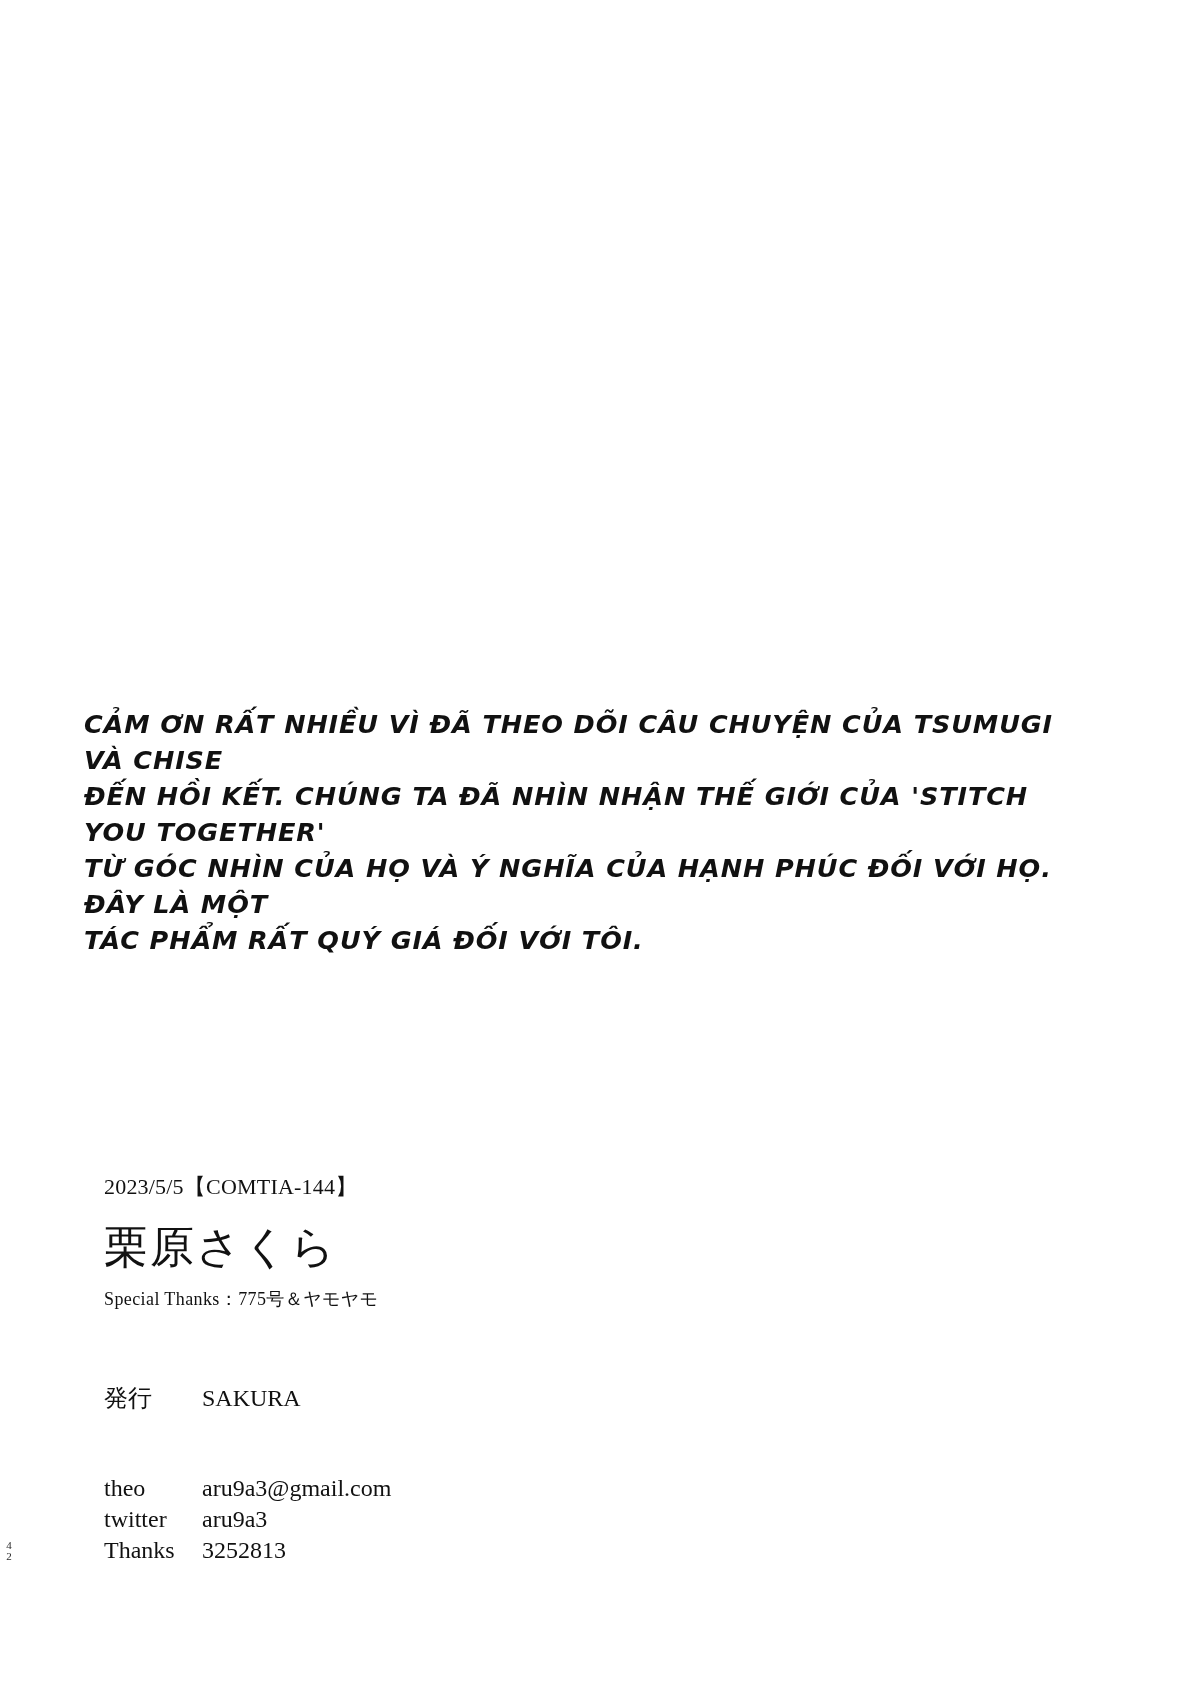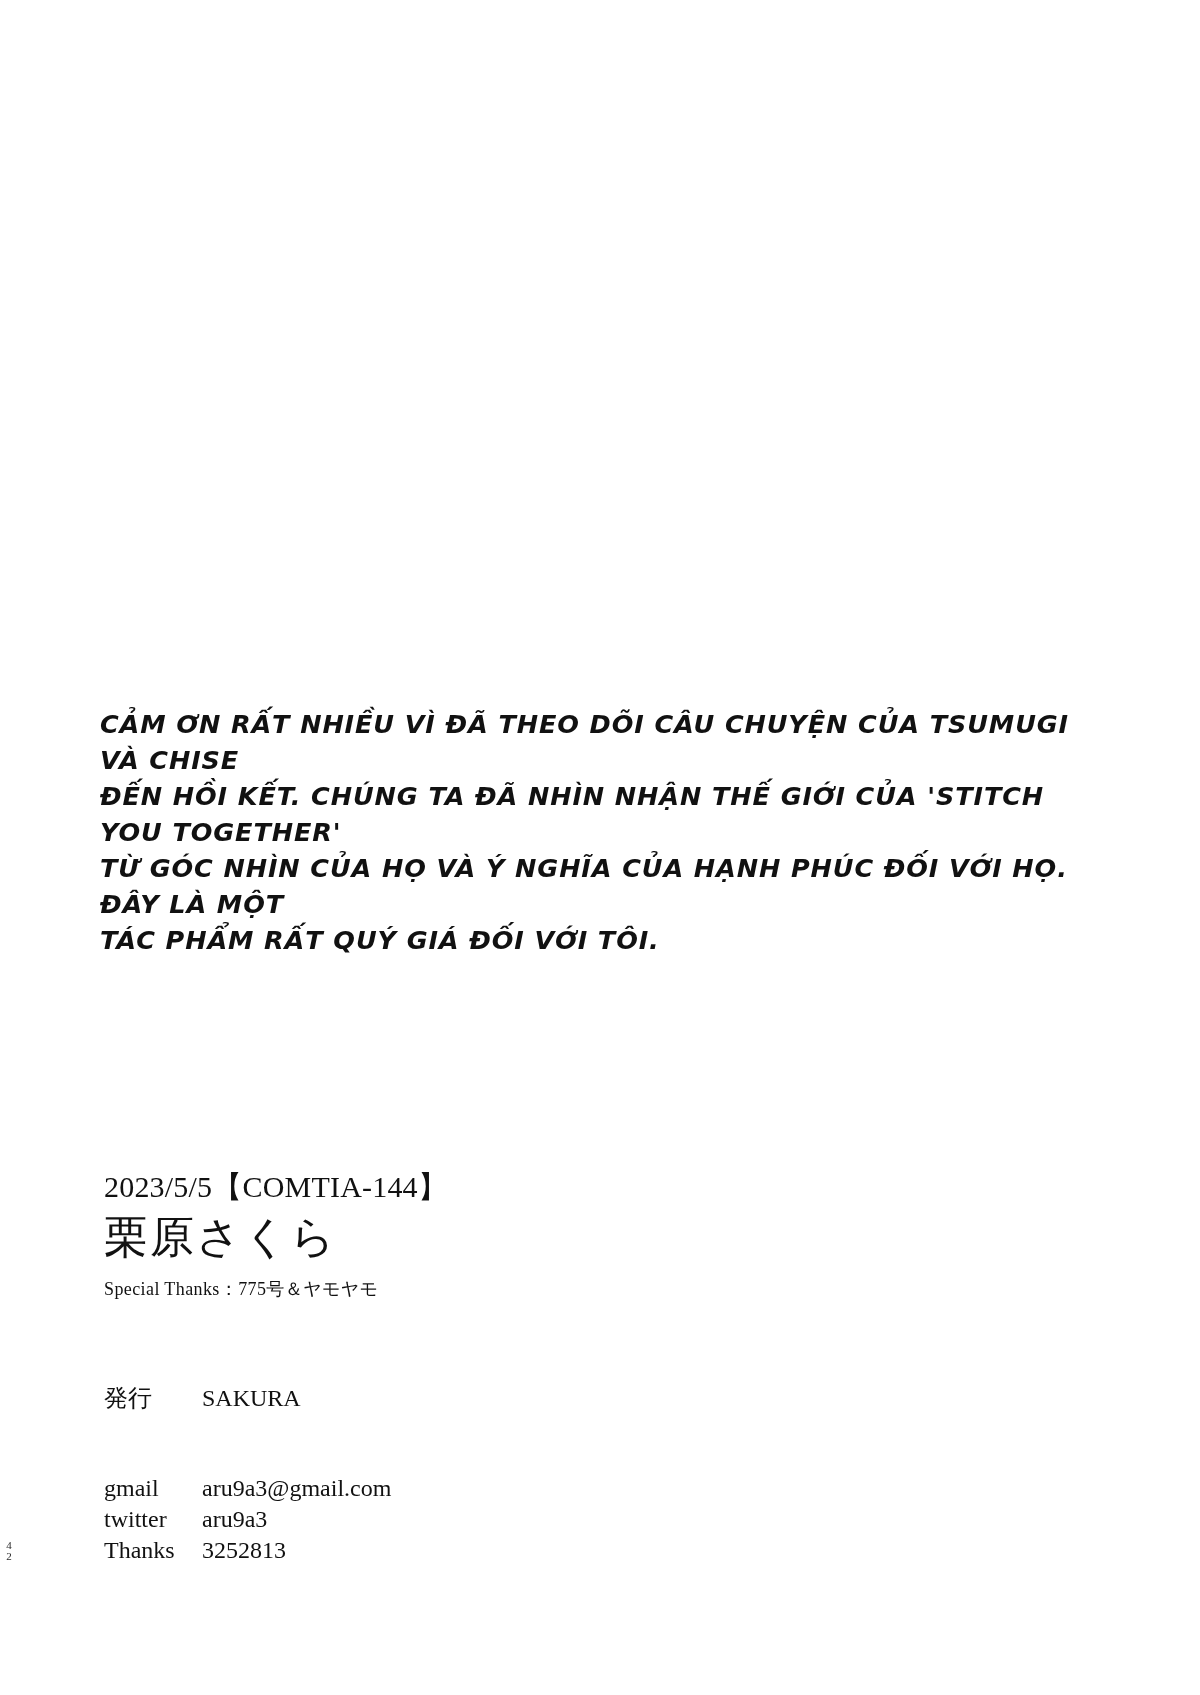--- a/index.html
+++ b/index.html
@@ -25,21 +25,21 @@
     font-family: "Liberation Serif", serif;
     font-size: 11px;
     line-height: 11px;
     color: #2a2a2a;
     text-align: center;
   }
 
   
   .afterword {
     position: absolute;
-    left: 100px;
+    left: 84px;
     top: 706px;
     width: 1000px;
   }
   .afterword p {
     margin: 0;
     font-family: "DejaVu Sans", sans-serif;
     font-size: 25.5px;
     line-height: 36px;
     letter-spacing: 0.9px;
     font-weight: 600;
@@ -55,28 +55,28 @@
   
   .colophon {
     position: absolute;
     left: 104px;
     top: 1170px;
     width: 900px;
     font-family: "Liberation Serif", serif;
     color: #111111;
   }
   .colophon .event-line {
-    font-size: 30px;
+    font-size: 22px;
     line-height: 34px;
     letter-spacing: 0.2px;
   }
   .colophon .author {
     font-size: 44px;
     line-height: 56px;
-    margin-top: 6px;
+    margin-top: 16px;
     letter-spacing: 2px;
   }
   .colophon .special-thanks {
     font-size: 18px;
     line-height: 34px;
     margin-top: 6px;
     letter-spacing: 0.4px;
   }
 
   .credits {
@@ -142,21 +142,21 @@
 
 <div class="credits">
   <div class="row">
     <div class="label">発行</div>
     <div class="value">SAKURA</div>
   </div>
 </div>
 
 <div class="contacts">
   <div class="row">
-    <div class="label">gmail</div>
+    <div class="label">theo</div>
     <div class="value">aru9a3@gmail.com</div>
   </div>
   <div class="row">
     <div class="label">twitter</div>
     <div class="value">aru9a3</div>
   </div>
   <div class="row">
     <div class="label">Thanks</div>
     <div class="value">3252813</div>
   </div>

